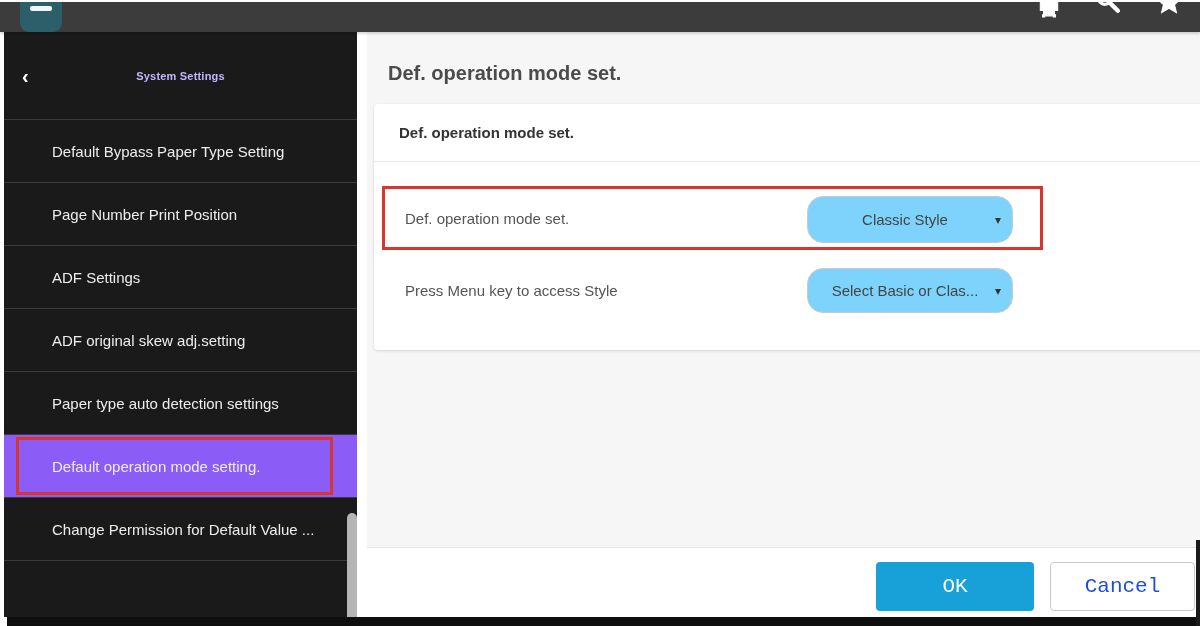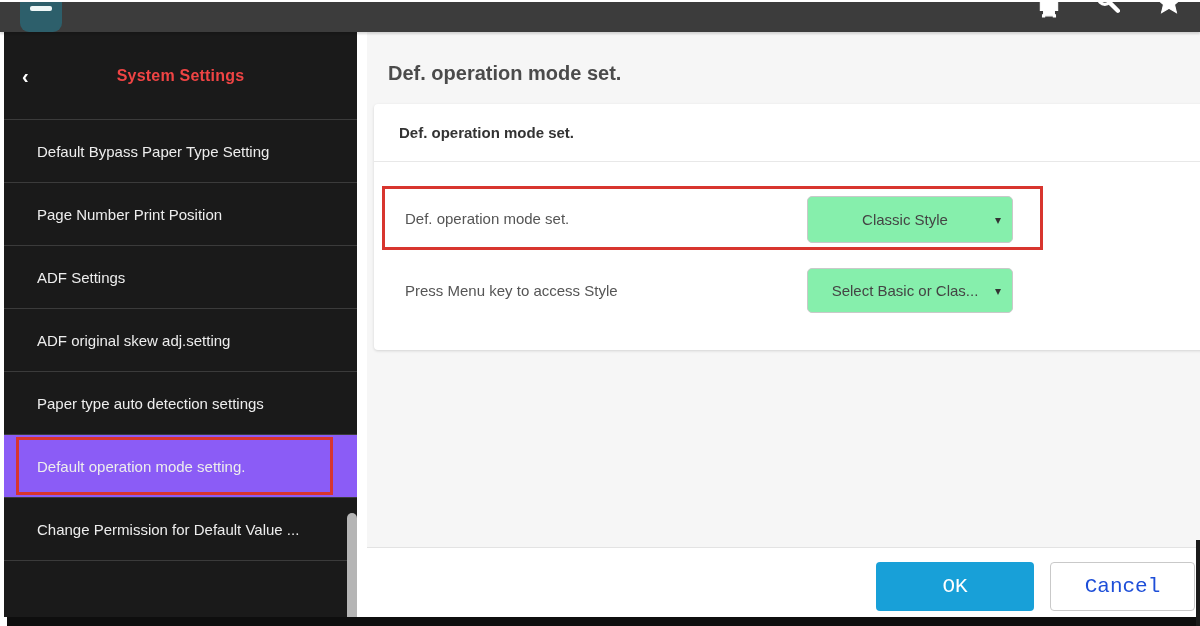--- a/index.html
+++ b/index.html
@@ -32,24 +32,24 @@
     background:#1a1a1a; overflow:hidden; z-index:10;
   }
   .sidebar-header {
     position:relative; height:88px; border-bottom:1px solid #3b3b3b;
     display:flex; align-items:center; justify-content:center;
   }
   .back-chevron {
     position:absolute; left:18px; top:50%; transform:translateY(-50%);
     color:#ffffff; font-size:20px; font-weight:bold; line-height:1; cursor:pointer;
   }
-  .sidebar-title { color:#ef4444; font-size:16px; font-weight:bold; letter-spacing:.2px; }
+  .sidebar-title { color:#c4b5fd; font-size:11px; font-weight:bold; letter-spacing:.2px; }
   .side-item {
     position:relative; height:63px; border-bottom:1px solid #3b3b3b;
-    display:flex; align-items:center; padding-left:33px;
+    display:flex; align-items:center; padding-left:48px;
     color:#ededed; font-size:15px; cursor:pointer; white-space:nowrap;
   }
   .side-item.selected { background:#8b5cf6; }
   .side-item .red-frame {
     position:absolute; left:12px; right:24px; top:2px; bottom:2px;
     border:3px solid #d8352e; pointer-events:none;
   }
   .side-scroll-thumb {
     position:absolute; right:0; top:481px; width:10px; height:104px;
     background:#b5b5b5; border-radius:5px 5px 0 0;
@@ -79,21 +79,21 @@
     position:absolute; left:8px; top:82px; width:661px; height:64px;
     border:3px solid #d8352e; pointer-events:none; z-index:6;
   }
   .field-label {
     position:absolute; left:31px; font-size:15px; color:#555555; white-space:nowrap;
   }
   .label-1 { top:106px; }
   .label-2 { top:178px; }
   .dropdown {
     position:absolute; left:433px; width:206px; height:47px;
-    background:#86efac; border:1px solid #c9c9c9; border-radius:5px;
+    background:#7dd3fc; border:1px solid #c9c9c9; border-radius:16px;
     display:flex; align-items:center; justify-content:center;
     font-size:15px; color:#444444; cursor:pointer;text-align:right;
   }
   .dd-1 { top:92px; }
   .dd-2 { top:164px; height:45px; }
   .dd-value { padding:0 18px 0 8px; white-space:nowrap; overflow:hidden; }
   .dd-caret {
     position:absolute; right:11px; top:50%; transform:translateY(-50%);
     font-size:12px; color:#333333;
   }

